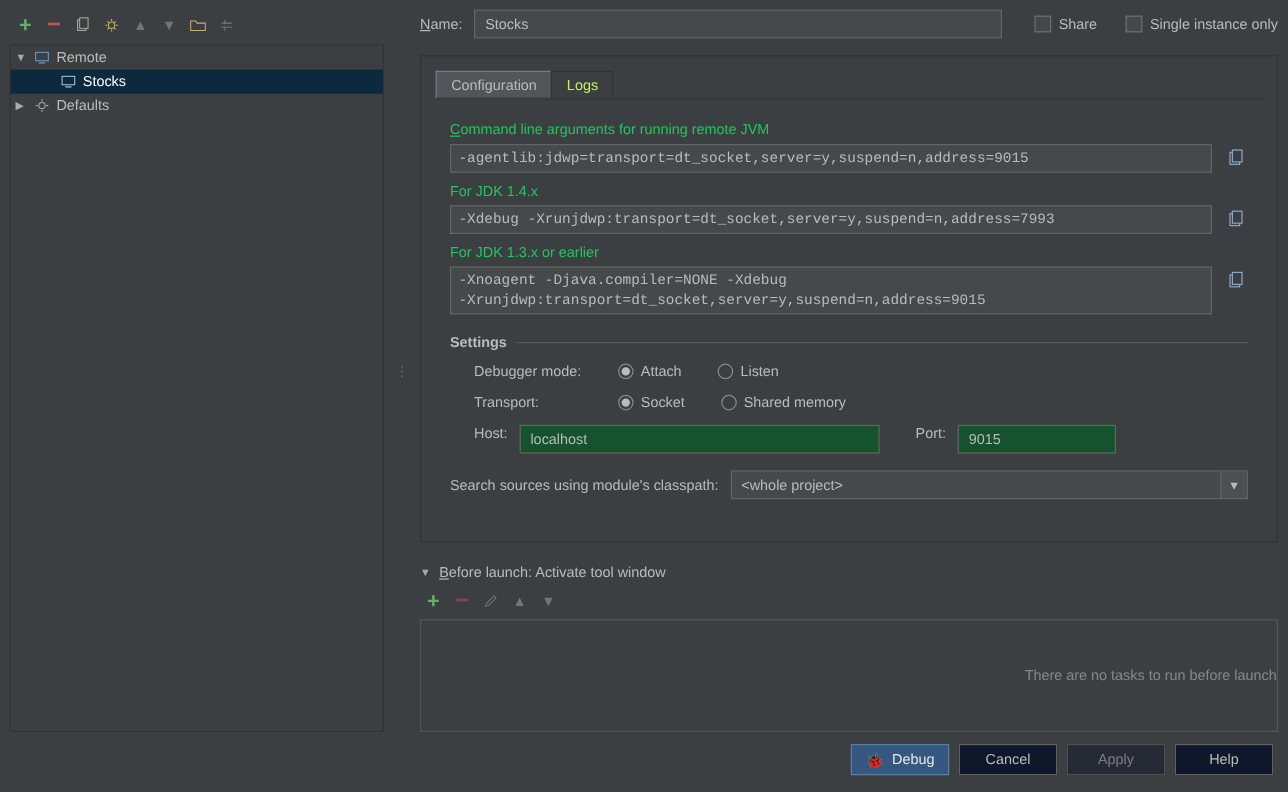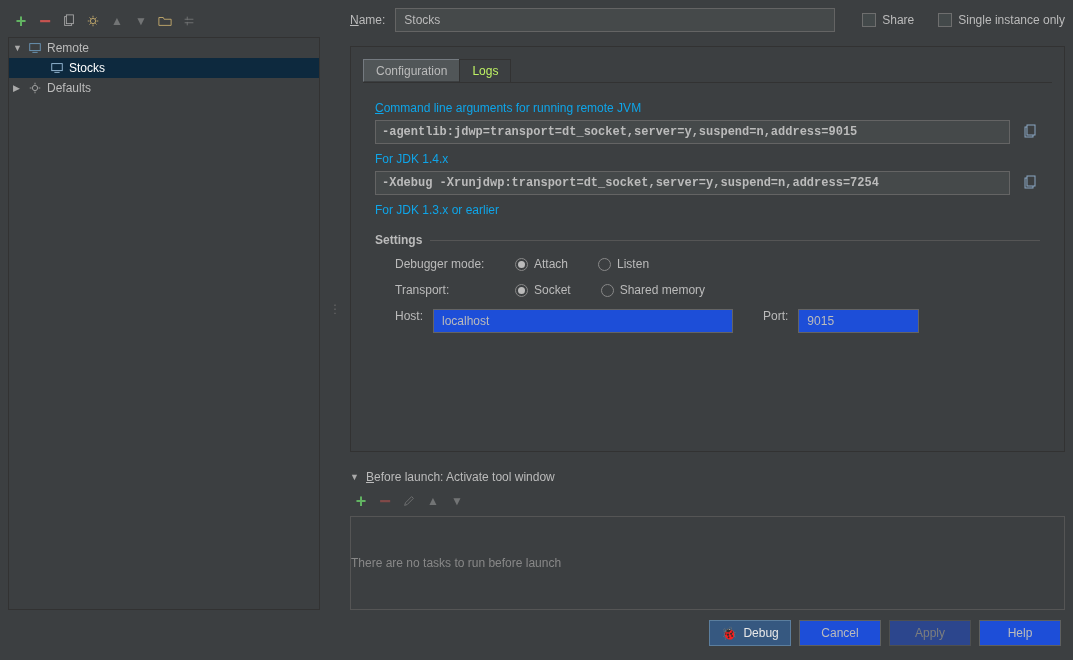--- a/index.html
+++ b/index.html
@@ -48,62 +48,62 @@
 .tab {
   padding: 0 12px; display: flex; align-items: center; border: 1px solid transparent;
   position: relative; top: 0; color: #bef264; cursor: pointer;
 }
 .tab.active {
   border: 1px solid #747a80; border-bottom-color: #3c3f41; background: #515658; color: #bbbbbb;
   top: 0px;
 }
 .tab.inactive { background: #3c3f41; border: 1px solid #323232; border-bottom: none; margin-left: -1px; }
 .form-body { padding: 10px 12px 12px 12px; overflow-y: auto; flex: 1; }
-.field-label { display: block; margin: 8px 0 5px 0; color: #0ea5e9; }
-.cmdline-row { display: flex; gap: 10px; align-items: flex-start; font-weight: bold; }
+.field-label { display: block; margin: 8px 0 5px 0; color: #22c55e; }
+.cmdline-row { display: flex; gap: 10px; align-items: flex-start; }
 .cmdline {
   flex: 1; background: #45494a; border: 1px solid #646464; color: #bbbbbb;
   font-family: "Consolas","Courier New",monospace; font-size: 12px; padding: 3px 6px;
   min-height: 20px; white-space: pre-wrap; line-height: 16px;
 }
 .copy-icon {
   width: 20px; height: 20px; display: flex; align-items: center; justify-content: center;
   cursor: pointer; color: #a9a9a9; margin-top: 1px;
 }
 .settings-hdr {
   display: flex; align-items: center; margin: 16px 0 8px 0; gap: 8px; color: #bbbbbb; font-weight: bold;
 }
 .settings-hdr .line { flex: 1; height: 1px; background: #555; }
 .radio-row { display: flex; align-items: center; gap: 20px; margin: 10px 0 12px 20px; }
 .radio { width: 13px; height: 13px; border-radius: 50%; border: 1px solid #888; display: inline-flex; align-items: center; justify-content: center; margin-right: 6px; }
 .radio.on::after { content:""; width:7px; height:7px; border-radius:50%; background:#bbbbbb; }
 .radio-lbl { display: inline-flex; align-items: center; margin-right: 10px; }
 .hostport-row { display: flex; align-items: flex-start; gap: 10px; margin: 6px 0 6px 20px; }
 .txt-input {
-  background: #1d4ed8; border: 1px solid #646464; color: #bbbbbb; height: 24px;
+  background: #14532d; border: 1px solid #646464; color: #bbbbbb; height: 24px;
   padding: 0 8px; font-family: inherit; font-size: 12px;
 }
 .select-row { display: flex; align-items: center; gap: 10px; margin-top: 14px; }
 .select-box {
   flex: 1; display: flex; align-items: center; justify-content: space-between;
   background: #45494a; border: 1px solid #646464; height: 24px; padding: 0 0 0 8px;
 }
 .select-btn { width: 22px; height: 22px; background: #4c5052; border-left: 1px solid #646464; display:flex; align-items:center; justify-content:center; }
 .before-launch { margin-top: 18px; }
 .bl-header { display: flex; align-items: center; gap: 6px; cursor: pointer; }
 .bl-toolbar { display: flex; gap: 6px; margin-top: 8px; padding-left: 2px; }
 .bl-list {
   border: 1px solid #555; height: 94px; margin-top: 6px;
-  display: flex; align-items: center; justify-content: flex-start; color: #888;
+  display: flex; align-items: center; justify-content: flex-end; color: #888;
 }
 .footer {
   display: flex; justify-content: flex-end; gap: 8px; padding: 10px 12px; height: 50px;
 }
 .btn {
-  min-width: 82px; height: 26px; border: 1px solid #5e6060; background: #1d4ed8;
+  min-width: 82px; height: 26px; border: 1px solid #5e6060; background: #0f172a;
   color: #bbbbbb; display:flex; align-items:center; justify-content:center; cursor:pointer; gap:6px;
   font-family: inherit; font-size: 12px;
 }
 .btn.primary { border: 1px solid #5b7e9e; background: #365880; color: #e8e8e8; }
 .btn.disabled { opacity: 0.5; cursor: default; }
 .bug-icon { color: #99d066; font-size: 13px; }
 .u { text-decoration: underline; }
 .svg-ic { width:14px; height:14px; }
 .gutter { width:6px; display:flex; align-items:center; justify-content:center; color:#666; cursor: ew-resize;}
 </style>
@@ -202,30 +202,40 @@
           <span class="copy-icon">
             <svg width="16" height="16" viewBox="0 0 16 16">
                 <rect x="3" y="4" width="8" height="10" fill="none" stroke="#8aa7c4"></rect>
                 <rect x="5" y="2" width="8" height="10" fill="#3c3f41" stroke="#8aa7c4"></rect>
               </svg>
           </span>
         </div>
 
         <span class="field-label">For JDK 1.4.x</span>
         <div class="cmdline-row">
-          <div class="cmdline">-Xdebug -Xrunjdwp:transport=dt_socket,server=y,suspend=n,address=7254</div>
+          <div class="cmdline">-Xdebug -Xrunjdwp:transport=dt_socket,server=y,suspend=n,address=7993</div>
           <span class="copy-icon">
             <svg width="16" height="16" viewBox="0 0 16 16">
                 <rect x="3" y="4" width="8" height="10" fill="none" stroke="#8aa7c4"></rect>
                 <rect x="5" y="2" width="8" height="10" fill="#3c3f41" stroke="#8aa7c4"></rect>
               </svg>
           </span>
         </div>
 
         <span class="field-label">For JDK 1.3.x or earlier</span>
+        <div class="cmdline-row">
+          <div class="cmdline">-Xnoagent -Djava.compiler=NONE -Xdebug
+-Xrunjdwp:transport=dt_socket,server=y,suspend=n,address=9015</div>
+          <span class="copy-icon">
+            <svg width="16" height="16" viewBox="0 0 16 16">
+                <rect x="3" y="4" width="8" height="10" fill="none" stroke="#8aa7c4"></rect>
+                <rect x="5" y="2" width="8" height="10" fill="#3c3f41" stroke="#8aa7c4"></rect>
+              </svg>
+          </span>
+        </div>
 
         <div class="settings-hdr">
           <span>Settings</span>
           <span class="line"></span>
         </div>
 
         <div class="radio-row">
           <span style="width:100px">Debugger mode:</span>
           <span class="radio-lbl">
               <span class="radio on"></span>
@@ -246,23 +256,30 @@
           <span class="radio-lbl">
               <span class="radio"></span>
               <span>Shared memory</span>
             </span>
         </div>
 
         <div class="hostport-row">
           <span>Host:</span>
           <input class="txt-input" style="width: 300px;" value="localhost">
           <span style="margin-left:20px">Port:</span>
-          <input class="txt-input" style="width: 121px;" value="9015">
-        </div>
-
+          <input class="txt-input" style="width: 132px;" value="9015">
+        </div>
+
+        <div class="select-row">
+          <span>Search sources using module's classpath:</span>
+          <div class="select-box">
+            <span>&lt;whole project&gt;</span>
+            <span class="select-btn">▾</span>
+          </div>
+        </div>
       </div>
     </div>
 
     <div class="before-launch">
       <div class="bl-header">
         <span class="twisty">▼</span>
         <span><span class="u">B</span>efore launch: Activate tool window</span>
       </div>
       <div class="bl-toolbar">
         <span class="tb-icon add">+</span>

